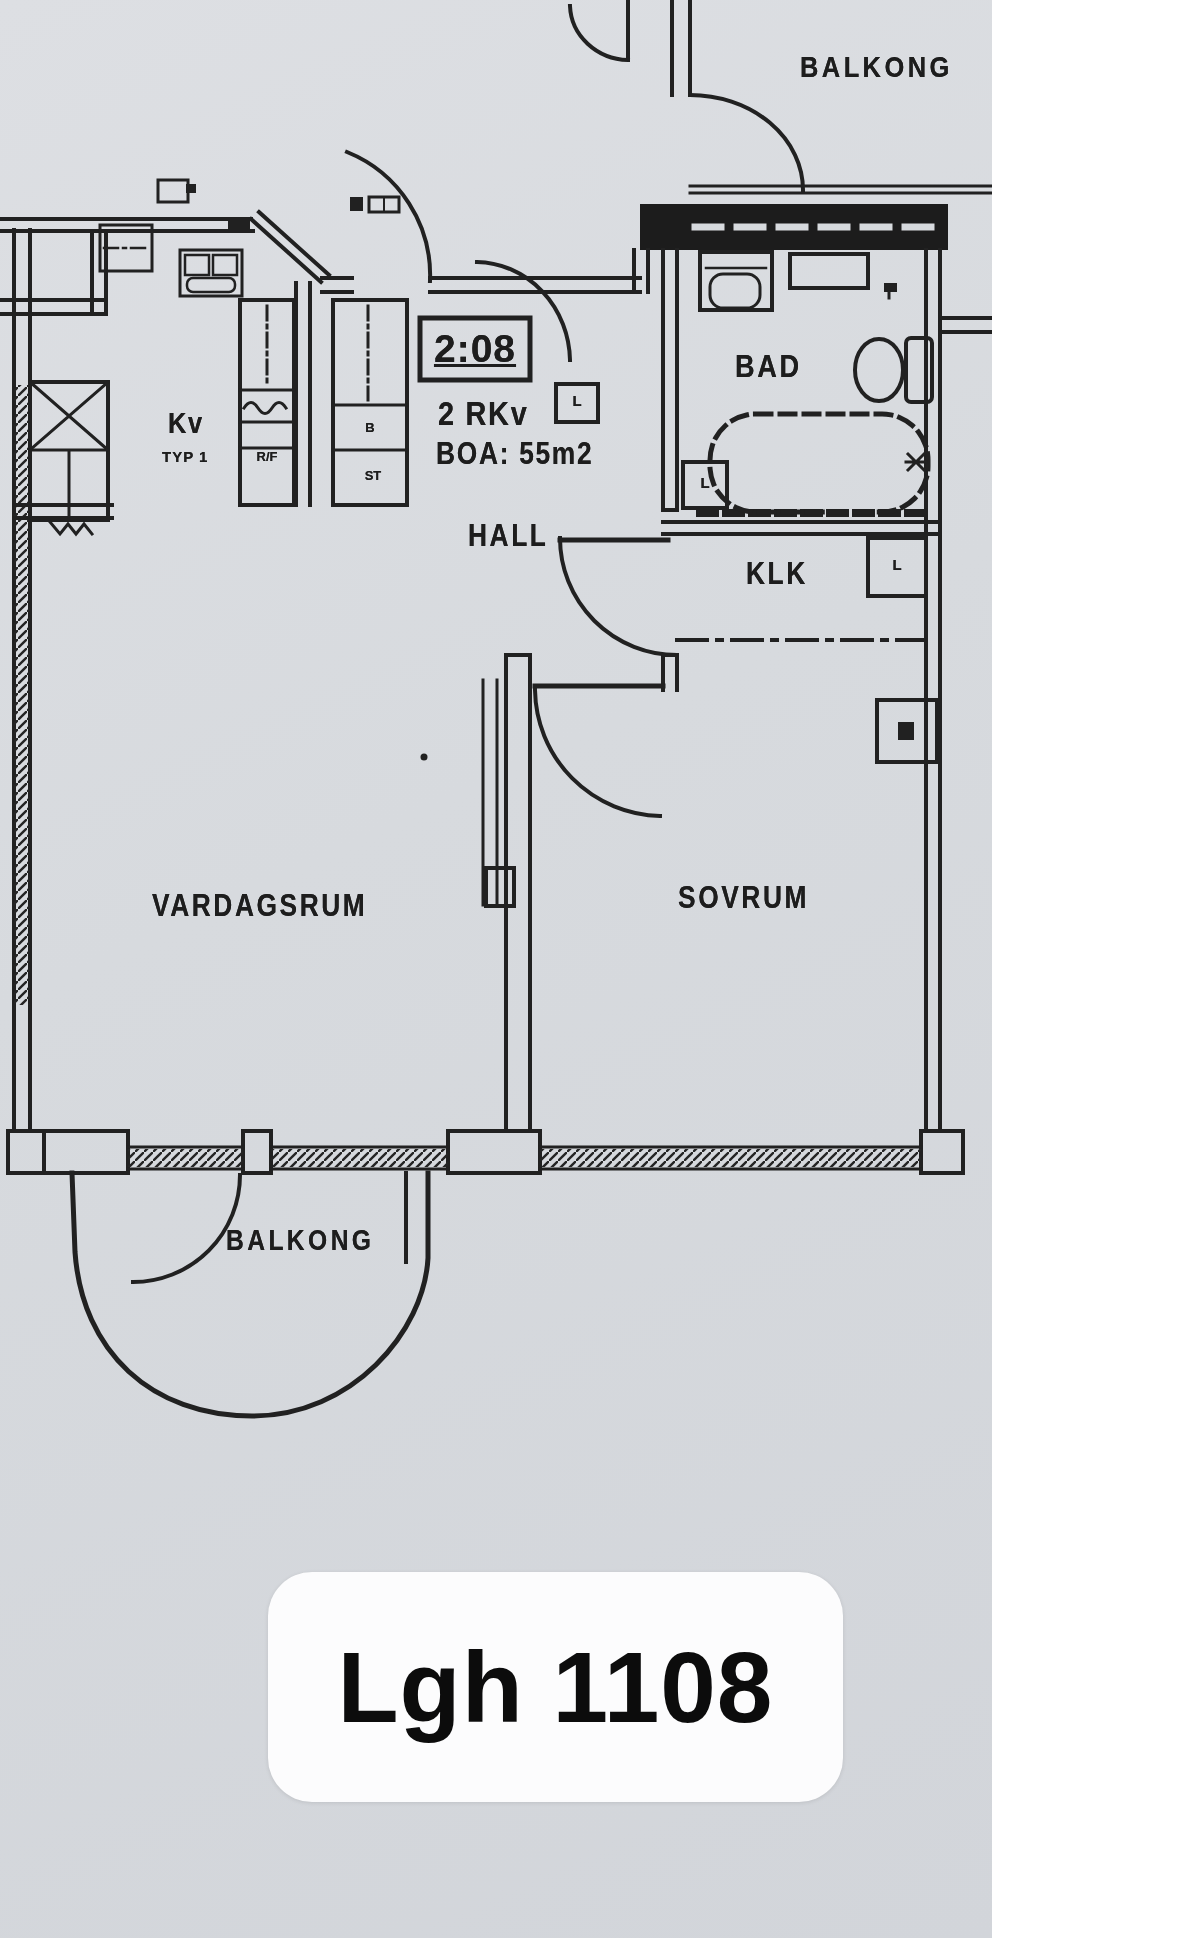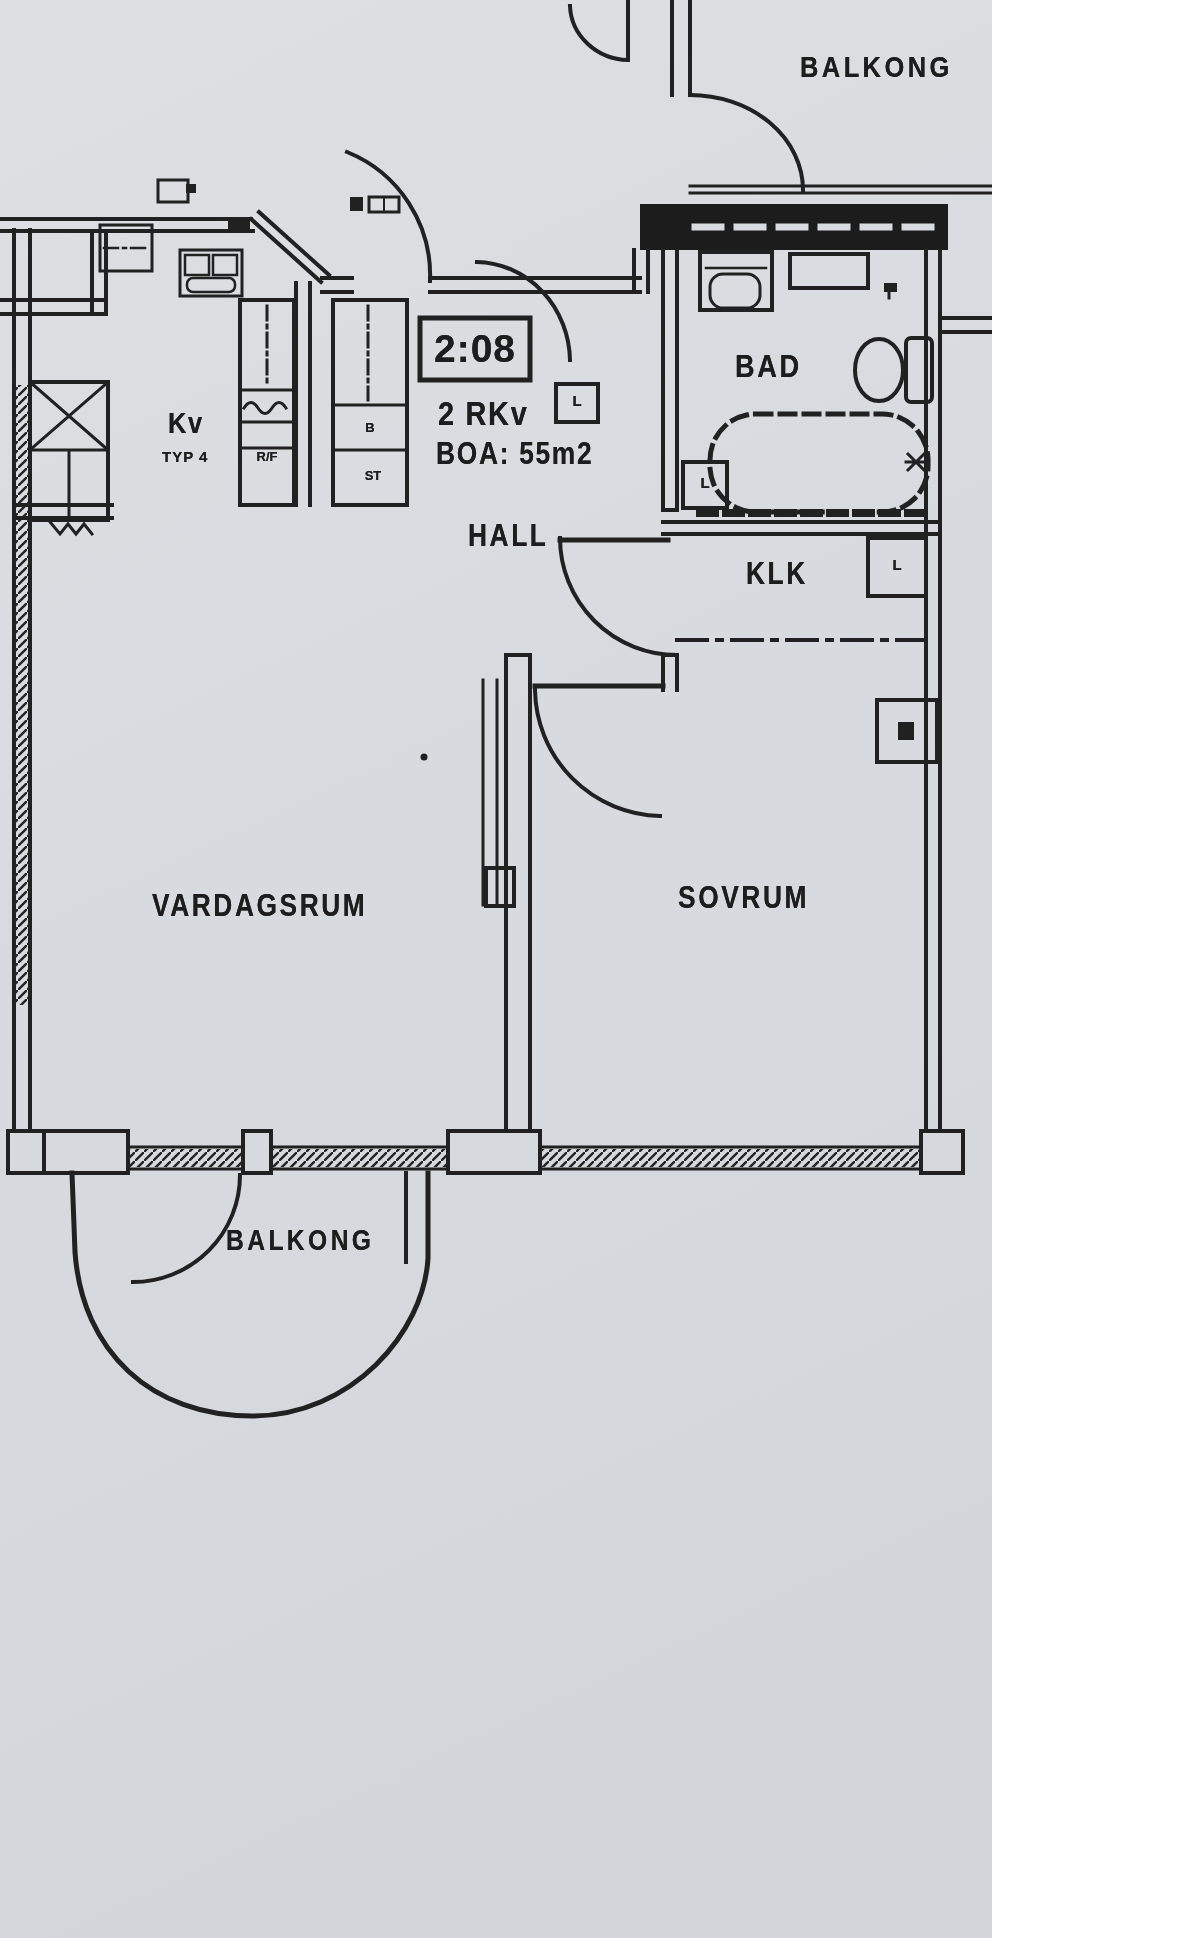--- a/index.html
+++ b/index.html
@@ -9,21 +9,21 @@
     font-family:"Liberation Sans", sans-serif;
   }
   #plan-svg{position:absolute; left:0; top:0;}
   .plab{
     position:absolute; color:#1d1d1d; font-weight:600; letter-spacing:2px;
     white-space:nowrap; text-shadow:0 0 0.5px #333;
     font-family:"Liberation Sans", sans-serif;
   }
   .narrow{transform:scaleX(.85); transform-origin:left top;}
   .lbl-balkong-top{left:800px; top:50px; font-size:30px; letter-spacing:4px;}
-  .lbl-plannum{left:420px; top:327px; width:110px; text-align:center; font-size:39px; font-weight:700; letter-spacing:1px;}
+  .lbl-plannum{left:420px; top:327px; width:110px; text-align:center; font-size:39px; font-weight:700; letter-spacing:1px;text-decoration:underline;}
   .lbl-type{left:438px; top:394px; font-size:34px;}
   .lbl-area{left:436px; top:436px; font-size:31px;}
   .lbl-kv{left:168px; top:406px; font-size:30px;}
   .lbl-kvtype{left:162px; top:448px; font-size:15px; letter-spacing:1px;}
   .lbl-bad{left:735px; top:348px; font-size:32px; letter-spacing:3px;}
   .lbl-hall{left:468px; top:518px; font-size:31px; letter-spacing:3px;}
   .lbl-klk{left:746px; top:556px; font-size:31px; letter-spacing:3px;}
   .lbl-vardagsrum{left:152px; top:888px; font-size:31px; letter-spacing:3px;}
   .lbl-sovrum{left:678px; top:880px; font-size:31px; letter-spacing:3px;}
   .lbl-balkong-bottom{left:226px; top:1224px; font-size:29px; letter-spacing:4px;}
@@ -183,28 +183,31 @@
         <path d="M406,1173 V1262" stroke-width="4"></path>
       </g>
     </g>
   </svg>
 
   <div class="plab lbl-balkong-top narrow">BALKONG</div>
   <div class="plab lbl-plannum">2:08</div>
   <div class="plab lbl-type narrow">2 RKv</div>
   <div class="plab lbl-area narrow">BOA: 55m2</div>
   <div class="plab lbl-kv narrow">Kv</div>
-  <div class="plab lbl-kvtype">TYP 4</div>
+  <div class="plab lbl-kvtype">TYP 1</div>
   <div class="plab lbl-bad narrow">BAD</div>
   <div class="plab lbl-hall narrow">HALL</div>
   <div class="plab lbl-klk narrow">KLK</div>
   <div class="plab lbl-vardagsrum narrow">VARDAGSRUM</div>
   <div class="plab lbl-sovrum narrow">SOVRUM</div>
   <div class="plab lbl-balkong-bottom narrow">BALKONG</div>
   <div class="plab cab lbl-rf">R/F</div>
   <div class="plab cab lbl-st">ST</div>
   <div class="plab cab lbl-b">B</div>
   <div class="plab cab lbl-l1">L</div>
   <div class="plab cab lbl-l2">L</div>
   <div class="plab cab lbl-l3">L</div>
 
+  <div id="unit-badge">
+    <span class="badge-text">Lgh 1108</span>
+  </div>
 
 </div>
 
 </body></html>

